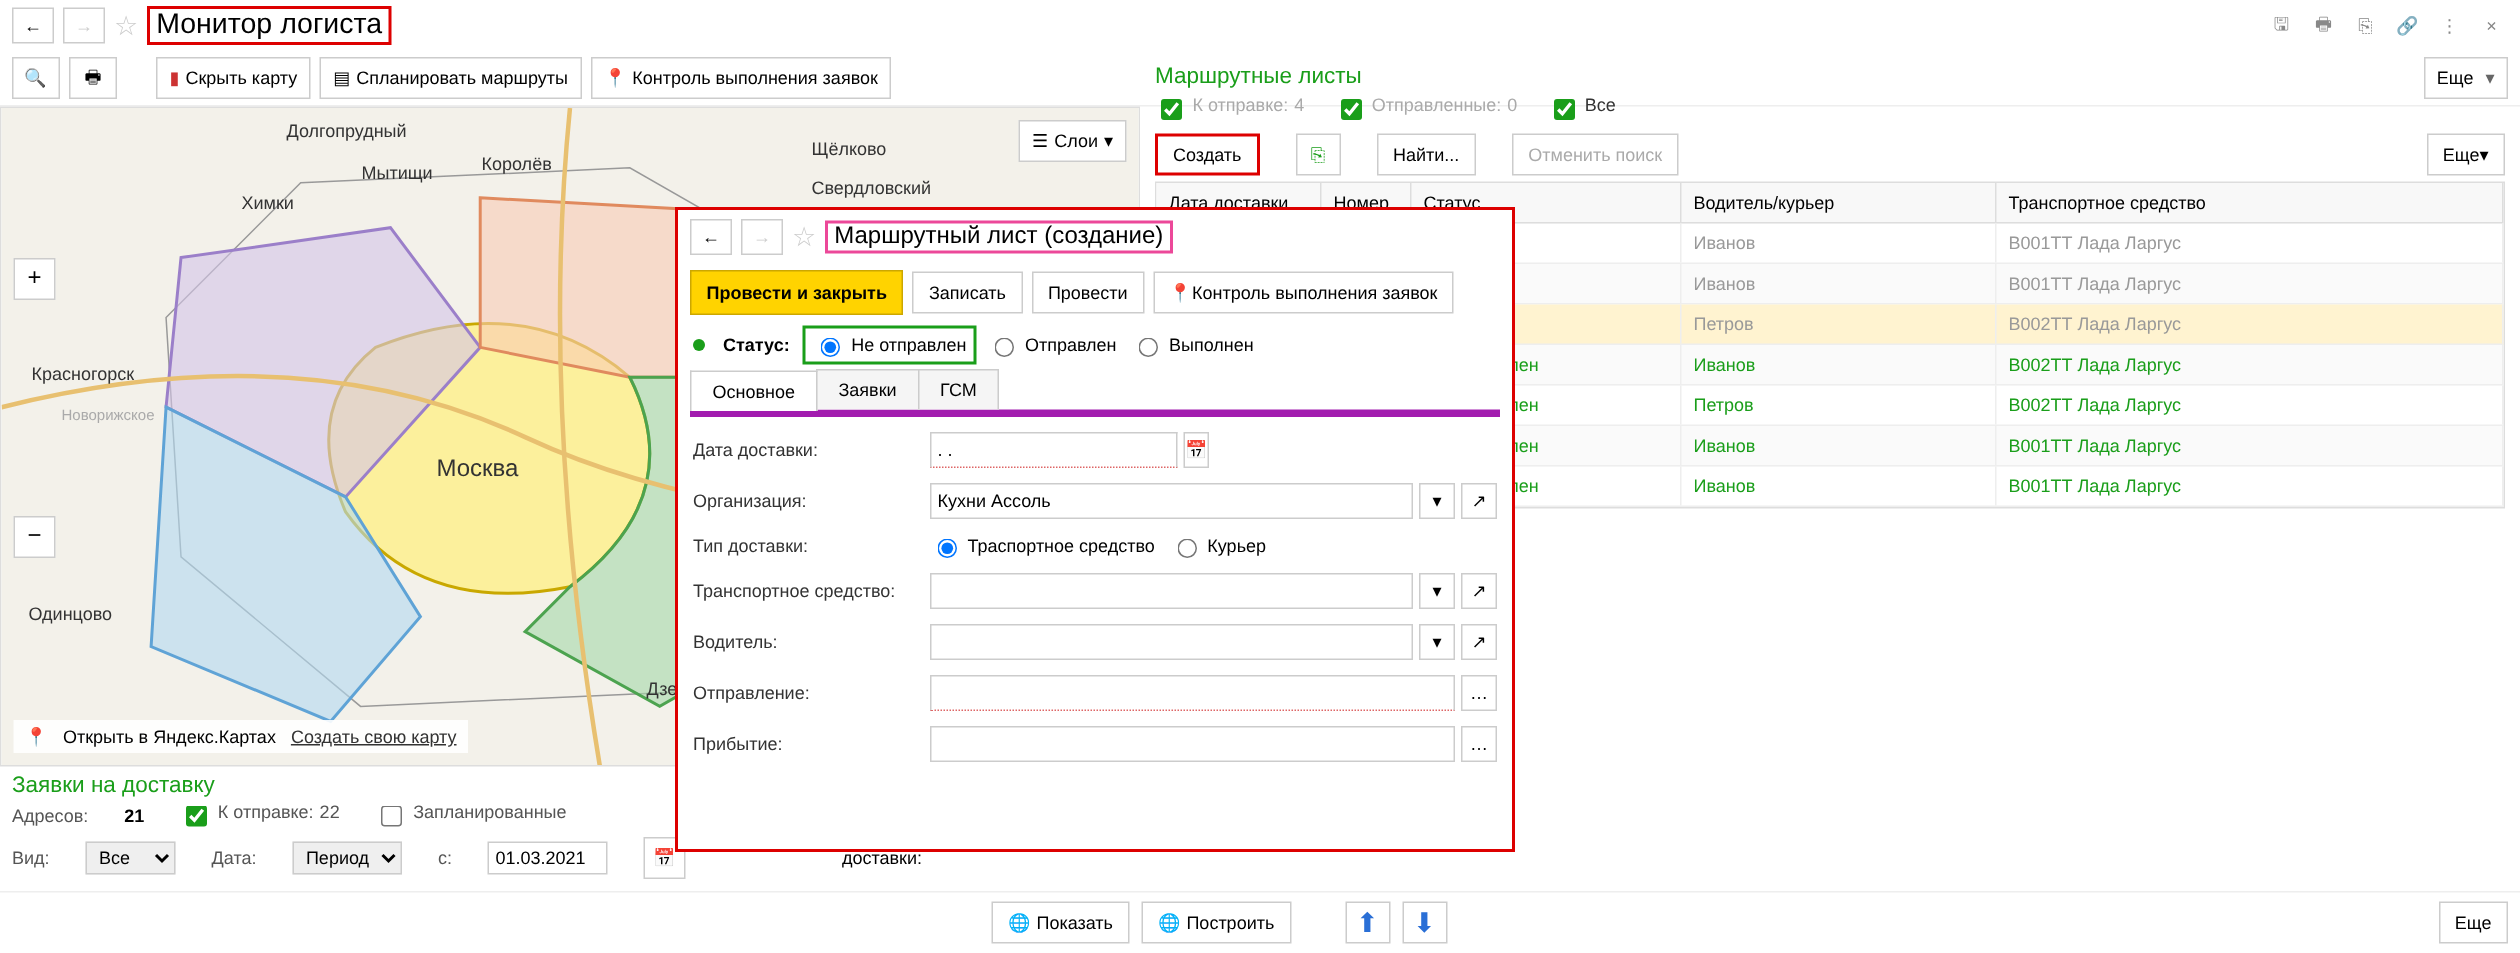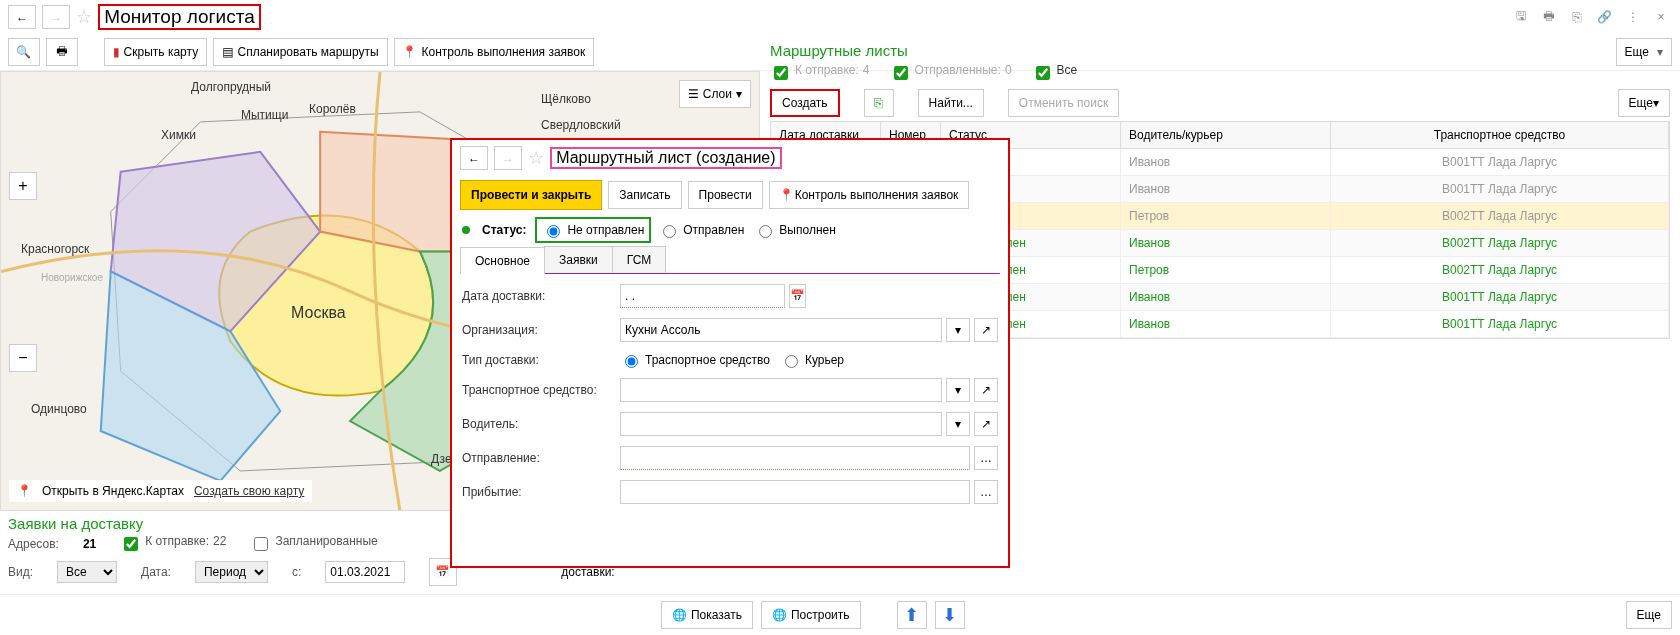--- a/index.html
+++ b/index.html
@@ -35,38 +35,38 @@
 .btn.disabled { color: #aaa; }
 .table { border: 1px solid #ddd; }
 .table-header { display: flex; background: #f8f8f8; border-bottom: 1px solid #ddd; }
 .th { padding: 6px 8px; border-right: 1px solid #ddd; font-size: 12px; }
 .table-body .tr { display: flex; border-bottom: 1px solid #eee; }
 .table-body .tr.alt { background: #fafafa; }
 .table-body .tr.sel { background: #fff3d0; }
 .td { padding: 6px 8px; border-right: 1px solid #eee; white-space: nowrap; overflow: hidden; text-overflow: ellipsis; }
 .td.gray { color: #999; }
 .td.green { color: #1a9e1a; }
-.c-date { width: 110px; } .c-num { width: 60px; } .c-status { width: 180px; } .c-driver { width: 210px; } .c-vehicle { flex: 1; text-align: center; }
+.c-date { width: 110px; } .c-num { width: 60px; } .c-status { width: 180px; } .c-driver { width: 210px; } .c-vehicle { flex: 1; }
 .delivery-section { padding: 4px 8px; }
 .delivery-title { color: #1a9e1a; font-size: 15px; }
 .delivery-row { display: flex; align-items: center; gap: 24px; padding: 2px 0; }
 .delivery-row label { color: #555; }
 .delivery-row input[type=text] { border: 1px solid #ccc; height: 22px; padding: 0 4px; }
 .small-select { border: 1px solid #ccc; height: 22px; padding: 0 4px; min-width: 60px; }
 .dialog { position: absolute; left: 450px; top: 138px; width: 560px; height: 430px; background: #fff; border: 2px solid #d00; }
 .dialog-header { display: flex; align-items: center; padding: 6px 8px; gap: 6px; }
 .dialog-title { font-size: 16px; border: 2px solid #ec4899; padding: 0 4px; }
 .dialog-toolbar { display: flex; align-items: center; gap: 6px; padding: 4px 8px; }
 .btn-yellow { background: #ffd300; border: 1px solid #cca700; height: 30px; padding: 0 10px; font-weight: bold; cursor: pointer; }
 .status-row { display: flex; align-items: center; gap: 12px; padding: 6px 10px; }
 .status-dot { width: 8px; height: 8px; border-radius: 50%; background: #1a9e1a; display: inline-block; }
 .radio-group { display: flex; align-items: center; gap: 10px; }
 .radio-group label { display: flex; align-items: center; gap: 4px; }
 .radio-active { outline: 2px solid #1a9e1a; outline-offset: 1px; padding: 2px 4px; }
-.tabs { display: flex; border-bottom: 1px solid #a21caf; margin: 0 8px; align-items: flex-end; }
+.tabs { display: flex; border-bottom: 5px solid #a21caf; margin: 0 8px; align-items: flex-end; }
 .tab { border: 1px solid #ccc; border-bottom: none; padding: 6px 14px; background: #f5f5f5; cursor: pointer; margin-right: -1px; }
 .tab.active { background: #fff; position: relative; top: 1px; }
 .form-body { padding: 10px; }
 .form-row { display: flex; align-items: center; margin-bottom: 10px; gap: 8px; }
 .form-row .lbl { width: 150px; color: #333; }
 .form-row .field { flex: 1; display: flex; gap: 4px; }
 .form-input { flex: 1; border: 1px solid #ccc; height: 24px; padding: 0 4px; }
 .form-input.dotted { border-bottom: 1px dotted #d66; }
 .field-btn { width: 24px; height: 24px; border: 1px solid #ccc; background: #fff; display: flex; align-items: center; justify-content: center; cursor: pointer; font-size: 12px; }
 .bottom-bar { position: absolute; left: 0; right: 0; bottom: 0; display: flex; align-items: center; padding: 6px 8px; gap: 8px; border-top: 1px solid #eee; }
@@ -126,26 +126,26 @@
         <path d="M 120 100 L 260 80 L 320 160 L 230 260 L 110 200 Z" fill="#d4c5e8" fill-opacity="0.6" stroke="#9b7fc9" stroke-width="2"></path>
         <path d="M 320 60 L 500 70 L 520 180 L 420 180 L 320 160 Z" fill="#f9cbb4" fill-opacity="0.6" stroke="#e08a5e" stroke-width="2"></path>
         <path d="M 420 180 L 520 180 L 580 320 L 440 400 L 350 350 L 380 320 Q 460 260 420 180 Z" fill="#a5d9a8" fill-opacity="0.6" stroke="#4ca34f" stroke-width="2"></path>
         <path d="M 110 200 L 230 260 L 280 340 L 220 410 L 100 360 Z" fill="#b3d9f0" fill-opacity="0.6" stroke="#5fa3d6" stroke-width="2"></path>
         <path d="M 0 200 Q 200 150 350 220 Q 500 290 760 280" fill="none" stroke="#e8c070" stroke-width="3"></path>
         <path d="M 380 0 Q 360 200 400 440" fill="none" stroke="#e8c070" stroke-width="3"></path>
       </svg>
       <div class="map-label" style="left:290px;top:232px;font-size:16px;font-weight:500">Москва</div>
       <div class="map-label" style="left:160px;top:56px">Химки</div>
       <div class="map-label" style="left:240px;top:36px">Мытищи</div>
-      <div class="map-label" style="left:308px;top:30px">Королёв</div>
+      <div class="map-label" style="left:320px;top:30px">Королёв</div>
       <div class="map-label" style="left:190px;top:8px">Долгопрудный</div>
       <div class="map-label" style="left:540px;top:20px">Щёлково</div>
       <div class="map-label" style="left:540px;top:46px">Свердловский</div>
       <div class="map-label" style="left:20px;top:170px">Красногорск</div>
-      <div class="map-label" style="left:30px;top:330px">Одинцово</div>
+      <div class="map-label" style="left:18px;top:330px">Одинцово</div>
       <div class="map-label" style="left:40px;top:200px;color:#aaa;font-size:10px">Новорижское</div>
       <div class="map-label" style="left:430px;top:380px">Дзе</div>
     </div>
     <div class="map-zoom">
       <div class="zbtn">+</div>
       <div class="spacer"></div>
       <div class="zbtn">−</div>
     </div>
     <div class="map-layers">
       <span>☰</span>

